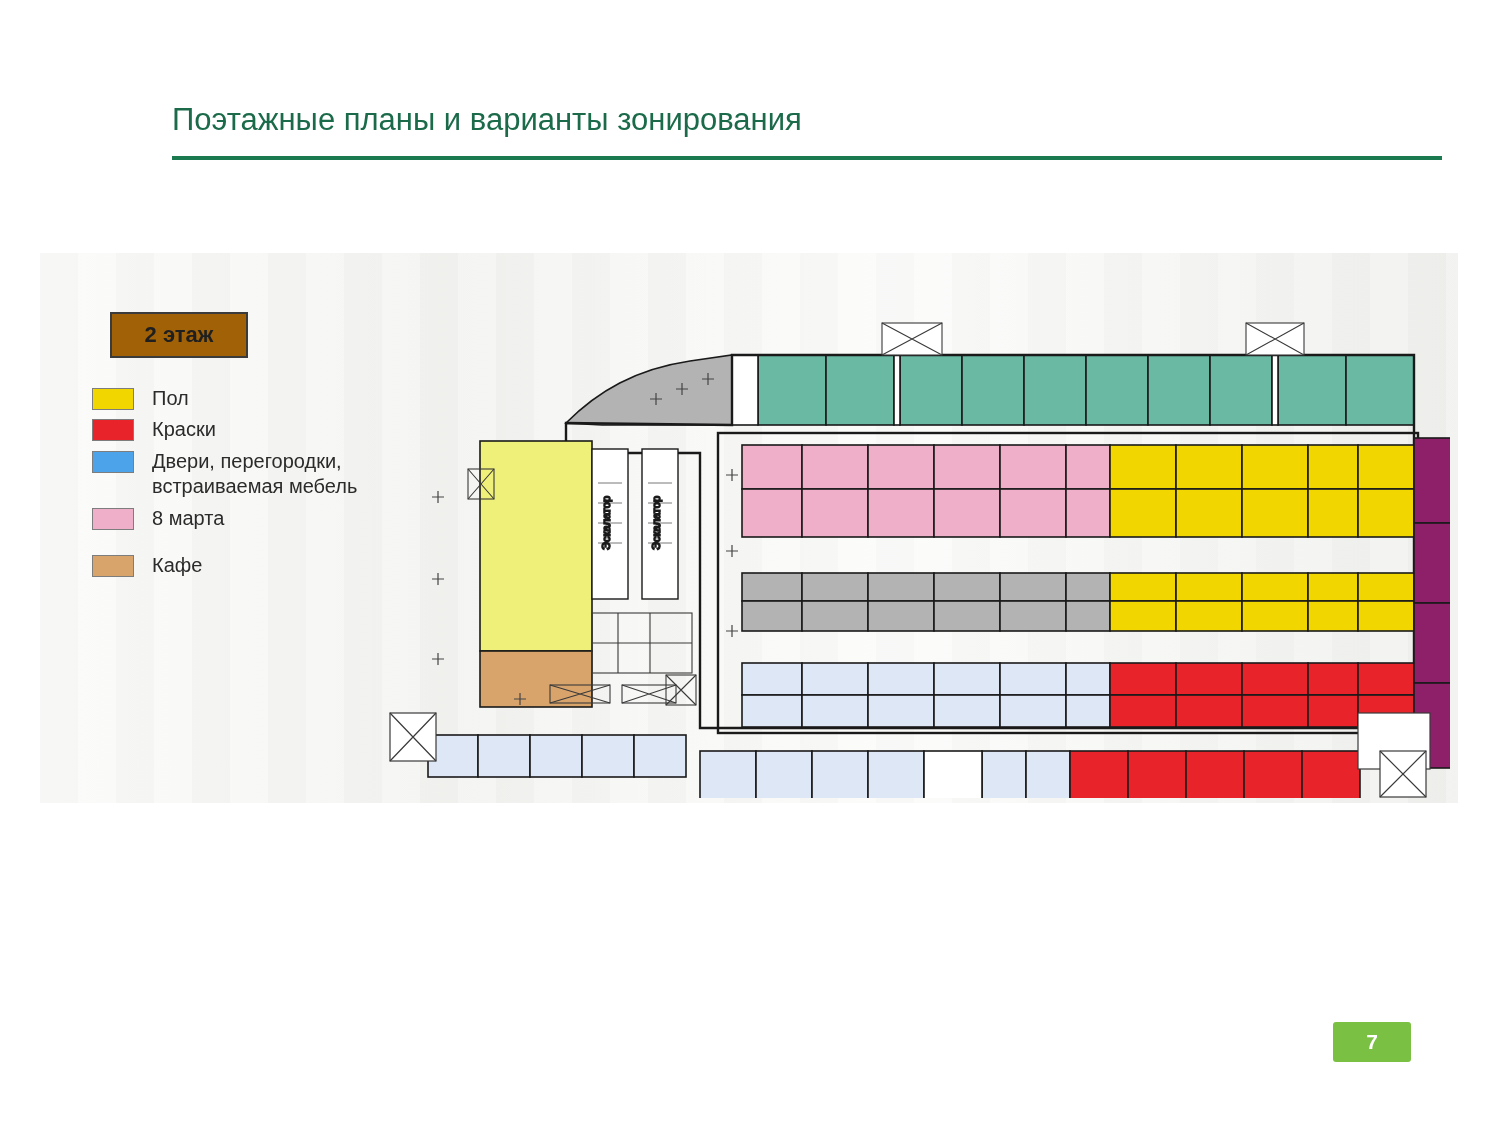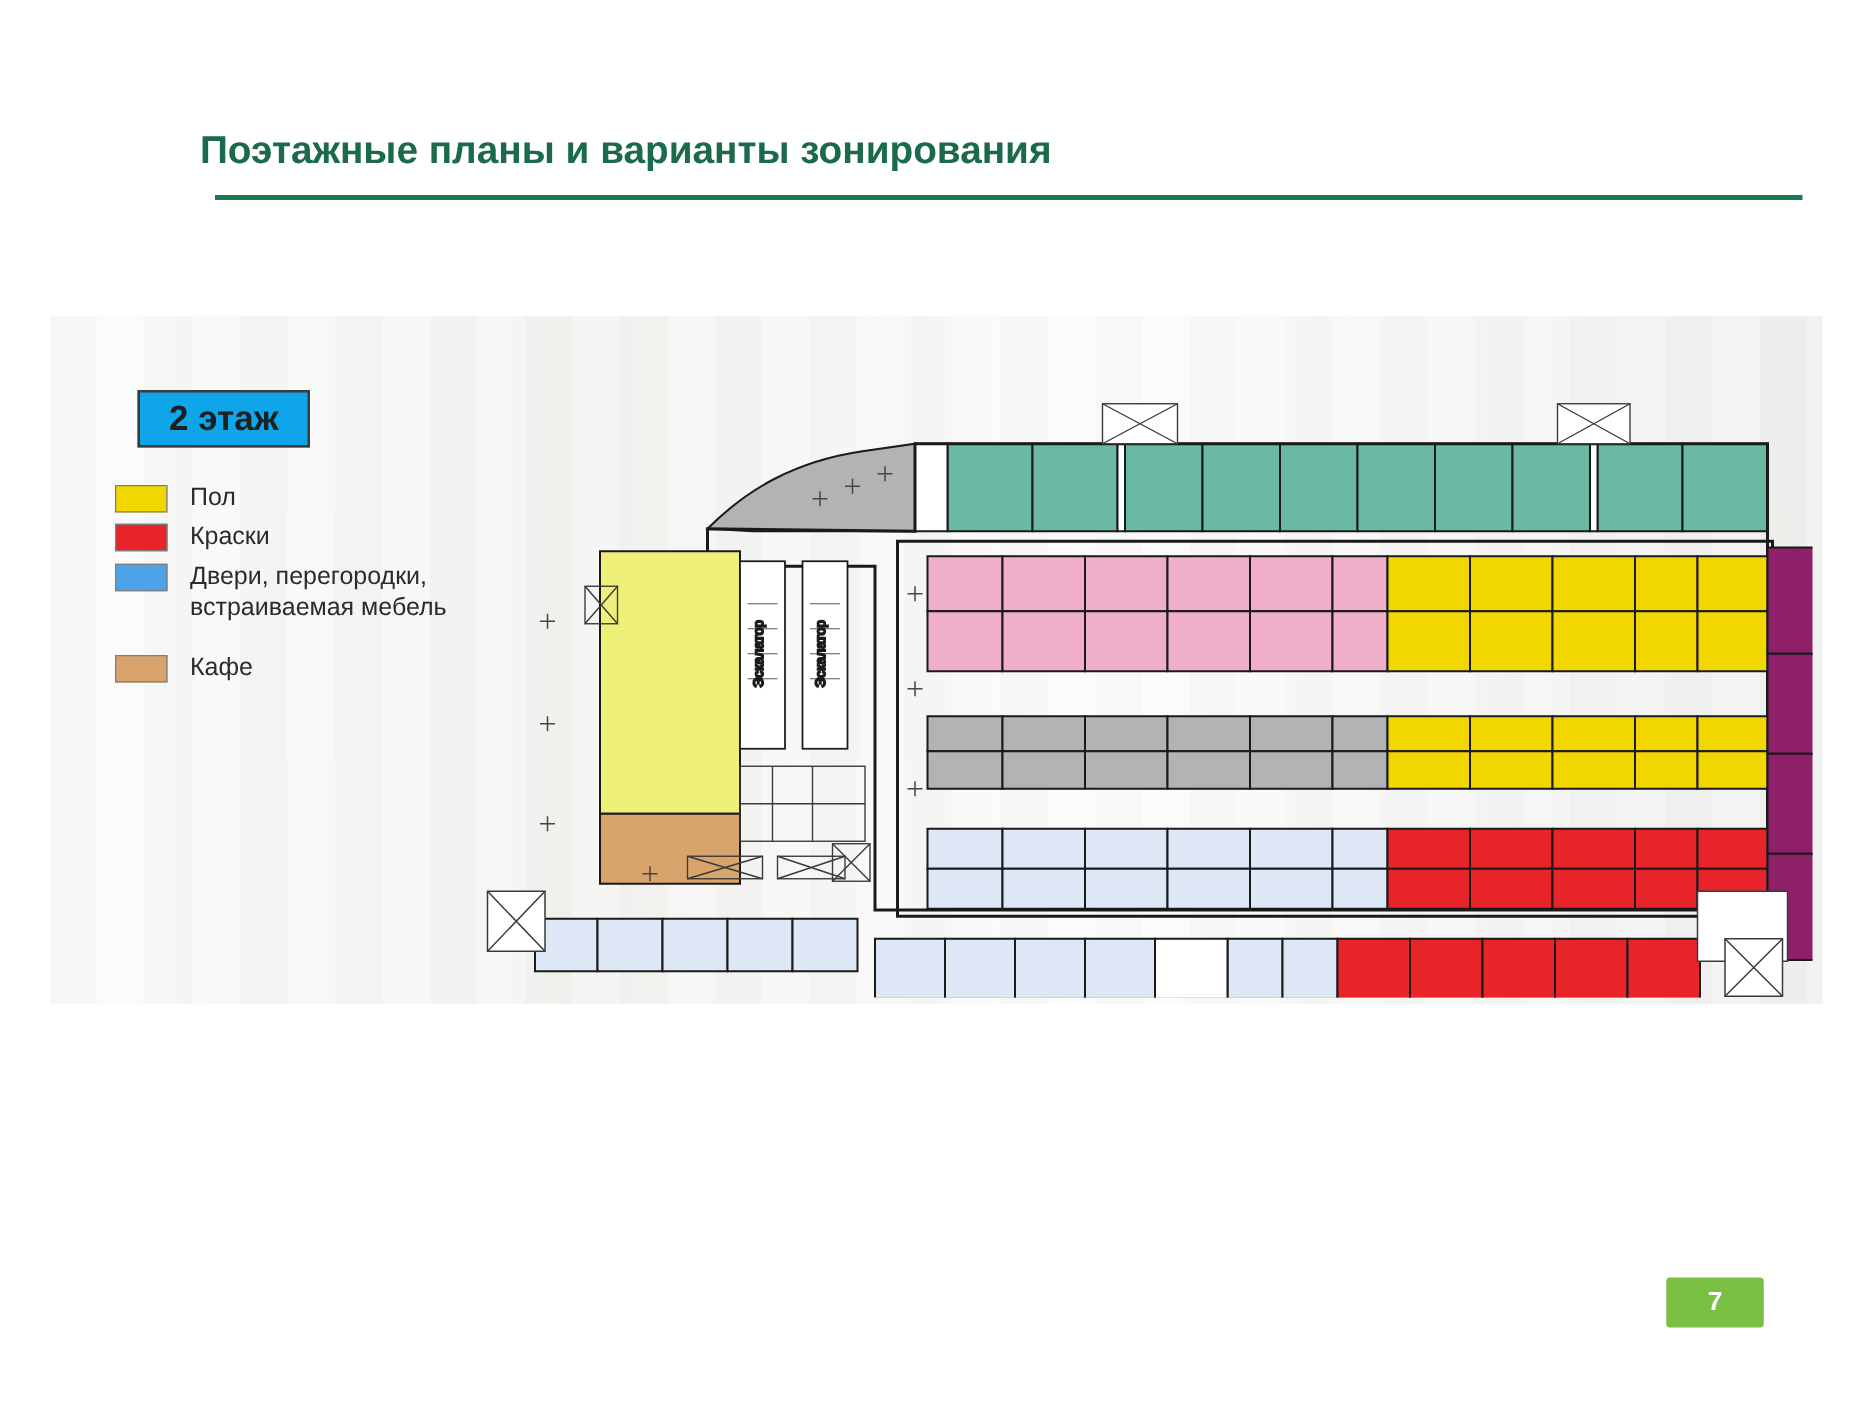--- a/index.html
+++ b/index.html
@@ -11,24 +11,24 @@
     width: 1500px;
     height: 1125px;
     font-family: "Liberation Sans", sans-serif;
     position: relative;
     overflow: hidden;
   }
 
   
   .slide-title {
     position: absolute;
-    left: 160px;
+    left: 172px;
     top: 102px;
     font-size: 31px;
-    font-weight: bold;
+    font-weight: normal;
     color: #1b6b4a;
     letter-spacing: 0px;
     white-space: nowrap;
   }
   .title-rule {
     position: absolute;
     left: 172px;
     top: 156px;
     width: 1270px;
     height: 4px;
@@ -62,25 +62,25 @@
   }
 
   
   .floor-badge {
     position: absolute;
     left: 70px;
     top: 59px;
     width: 134px;
     height: 42px;
     border: 2px solid #3b3b3b;
-    background: #0ea5e9;
+    background: #a16207;
     display: flex;
     align-items: center;
     justify-content: center;
-    font-size: 28px;
+    font-size: 22px;
     color: #1f1f1f;
     font-weight: bold;
   }
 
   .legend {
     position: absolute;
     left: 52px;
     top: 133px;
     width: 330px;
   }
@@ -154,20 +154,24 @@
         <span class="legend-swatch" style="background:#f2d600"></span>
         <span class="legend-label">Пол</span>
       </div>
       <div class="legend-row">
         <span class="legend-swatch" style="background:#e8232a"></span>
         <span class="legend-label">Краски</span>
       </div>
       <div class="legend-row">
         <span class="legend-swatch" style="background:#4da3ea"></span>
         <span class="legend-label">Двери, перегородки, встраиваемая мебель</span>
+      </div>
+      <div class="legend-row">
+        <span class="legend-swatch" style="background:#efafc8"></span>
+        <span class="legend-label">8 марта</span>
       </div>
 
       <div class="legend-gap"></div>
 
       <div class="legend-row">
         <span class="legend-swatch" style="background:#d9a46c"></span>
         <span class="legend-label">Кафе</span>
       </div>
     </div>
 

